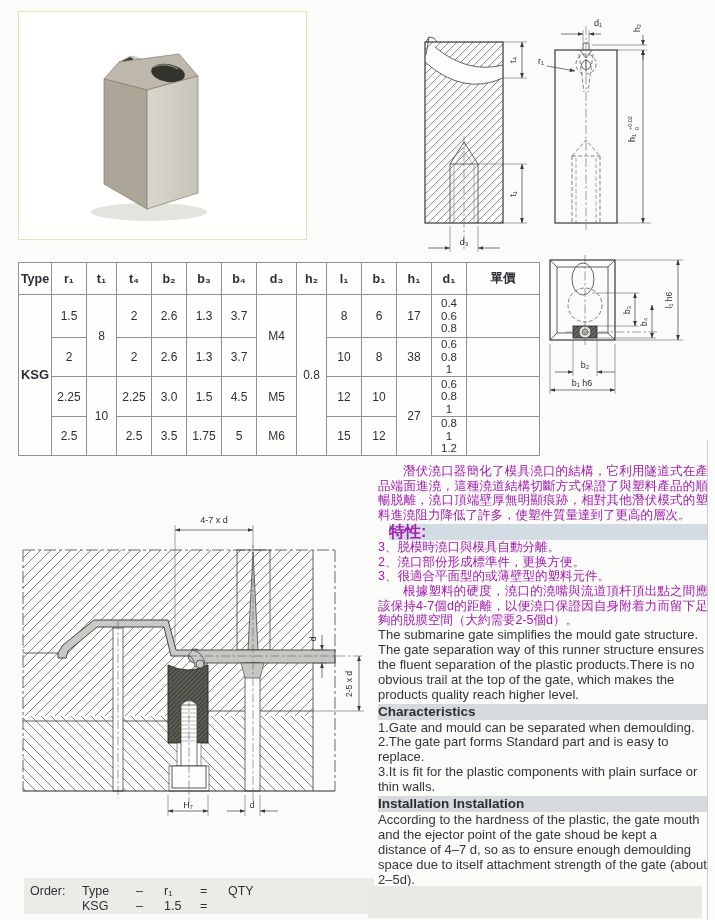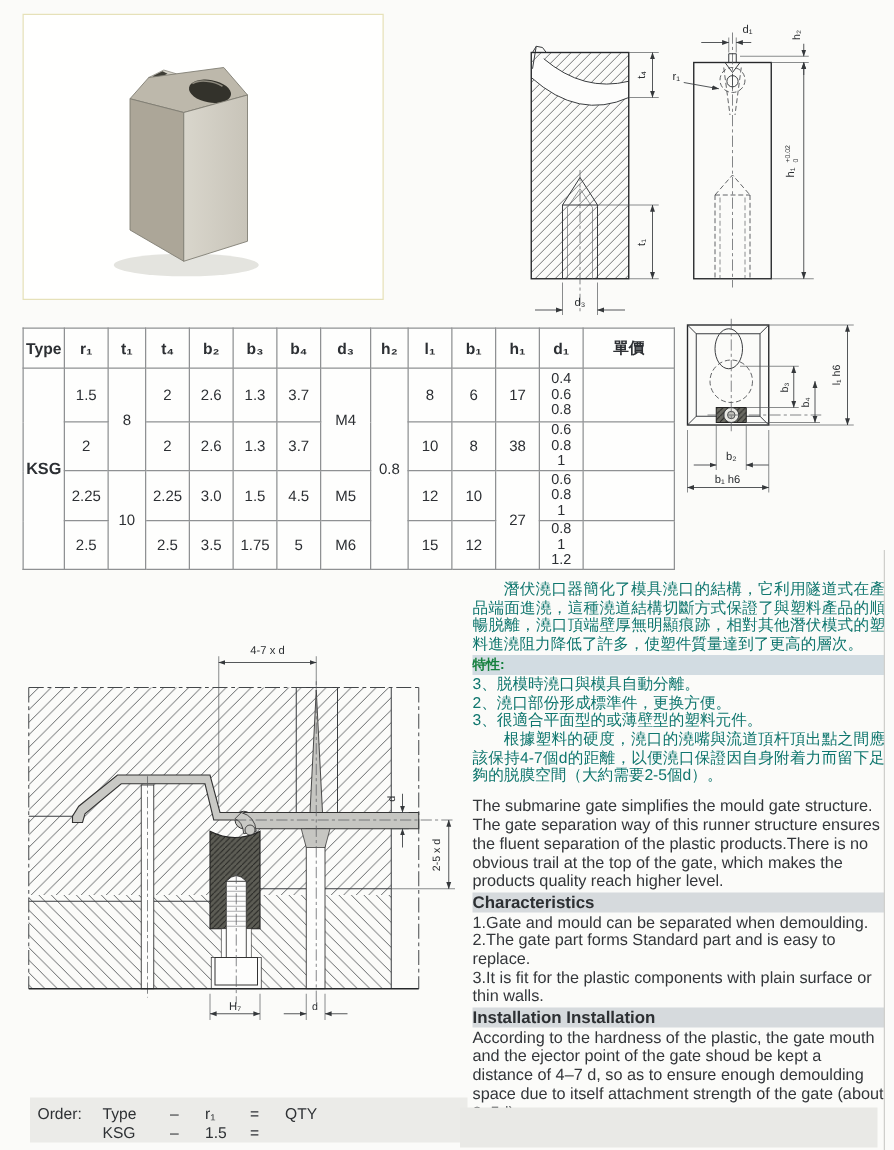--- a/index.html
+++ b/index.html
@@ -15,25 +15,25 @@
   .spec-table-wrap{left:18px;top:262px}
   table{border-collapse:collapse;table-layout:fixed;width:521px;background:#fefefd}
   td,th{border:1px solid #8f9193;text-align:center;vertical-align:middle;padding:0;color:#2c2f33;overflow:hidden}
   table{border:1.5px solid #6f7173}
   th{height:31px;font-size:12.5px;font-weight:bold}
   td{font-size:12px}
   td.type-cell{font-weight:bold;font-size:13px}
   td.d1cell{white-space:pre-line;font-size:11.5px;line-height:12.5px}
   
   .text-col{left:378px;top:464px;width:330px}
-  .cn{font-size:12.5px;line-height:14.7px;color:#0f766e;text-align:justify;margin:0}
+  .cn{font-size:12.5px;line-height:14.7px;color:#a21caf;text-align:justify;margin:0}
   .indent{text-indent:2em}
-  .cn-h{font-weight:bold;font-size:11px;line-height:16px;color:#15803d;background:#d2dce2;margin:1px 0 0 0}
+  .cn-h{font-weight:bold;font-size:16px;line-height:16px;color:#a21caf;background:#d2dce2;margin:1px 0 0 11px}
   .en{font-size:13px;line-height:14.9px;color:#33363a;margin:0;text-align:left}
-  .en-first{margin-top:10px}
+  .en-first{}
   .en-h{font-weight:bold;font-size:13.5px;line-height:16px;color:#2d3033;background:#d6dadd;margin:1px 0}
   
   .band1{left:24px;top:878px;width:350px;height:36px;background:#ebebe8}
   .band2{left:368px;top:886px;width:334px;height:32px;background:#e9e9e6}
   .page-edge{left:707px;top:440px;width:1px;height:480px;background:#cfcfcc}
   .order{left:30px;top:884px;width:350px;font-size:12.5px;color:#2e3134}
   .order-row{display:flex;line-height:15px}
   .oc{display:inline-block}
   .oc0{width:52px}.oc1{width:54px}.oc2{width:28px}.oc3{width:36px}.oc4{width:28px}.oc5{width:50px}
   

